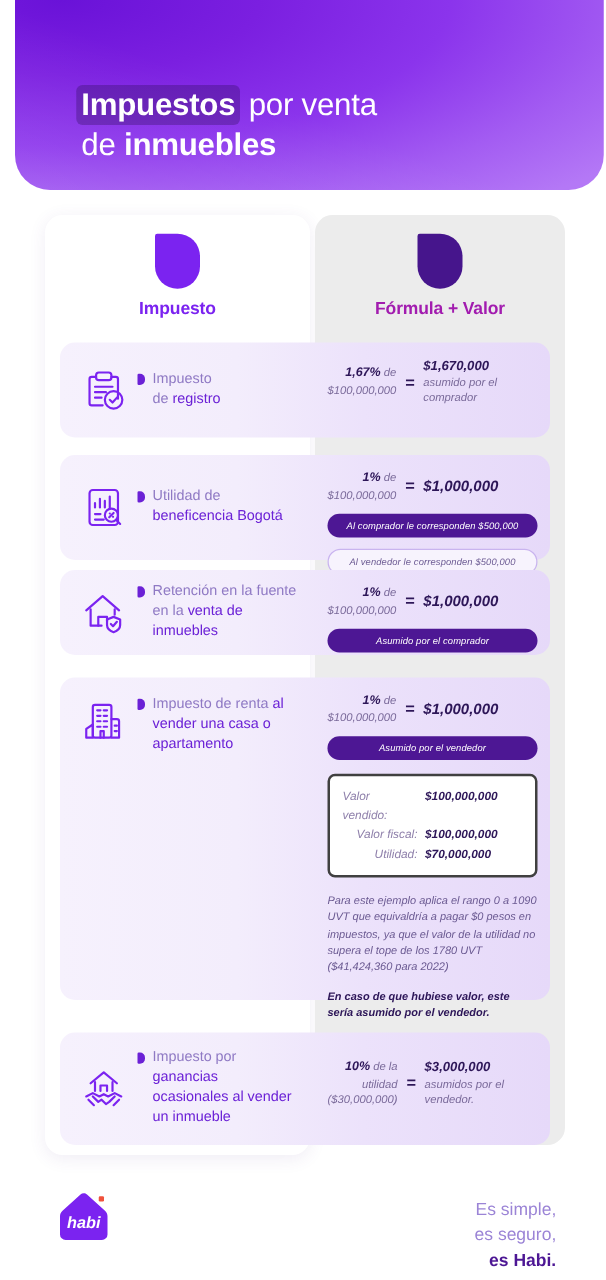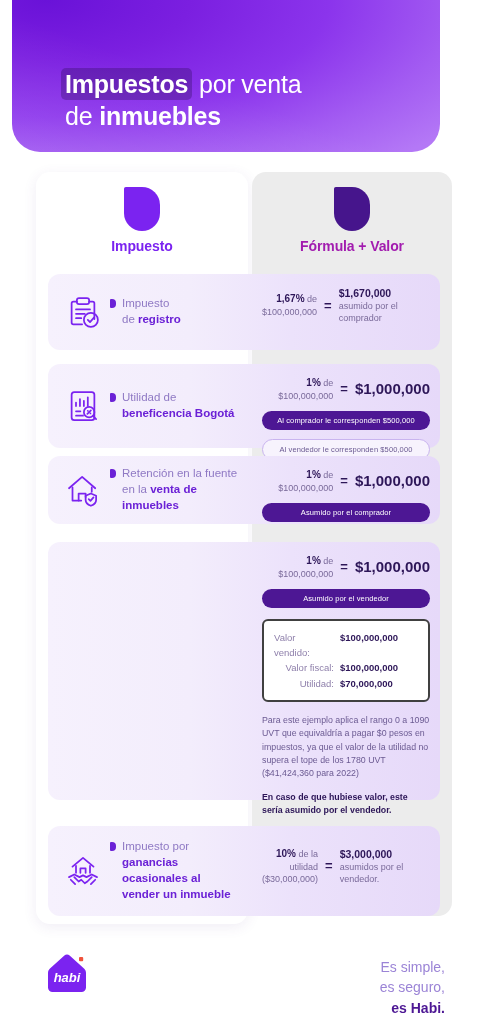--- a/index.html
+++ b/index.html
@@ -6,21 +6,21 @@
   html, body {
     width: 485px; height: 1024px;
     background: #ffffff;
     font-family: "Liberation Sans", sans-serif;
     overflow: hidden;
   }
   .page { position: relative; width: 485px; height: 1024px; background: #ffffff; }
 
   
   .header {
-    position: absolute; left: 12px; top: 0; width: 428px; height: 152px;
+    position: absolute; left: 12px; top: 0; width: 471px; height: 152px;
     border-radius: 0 0 28px 28px;
     background:
       radial-gradient(120% 140% at 8% 0%, #6a12d8 0%, #7b1fe0 28%, #8b34ec 55%, #a35cf2 80%, #b478f6 100%);
     overflow: hidden;
   }
   .header::after{
     content:""; position:absolute; inset:0;
     background: linear-gradient(200deg, rgba(255,255,255,0) 55%, rgba(255,255,255,0.12) 100%);
   }
   .header-title {
@@ -73,39 +73,39 @@
     position: absolute; left: 0; top: 0; width: 204px; height: 100%;
     display: flex; align-items: center; gap: 6px; padding-left: 14px;
   }
   .ico { width: 42px; height: 42px; flex: 0 0 42px; }
   .ico svg { width: 42px; height: 42px; display: block; }
 
   .tax-name {
     font-size: 11.5px; line-height: 1.38; color: #8f79c4;
     position: relative; padding-left: 12px; max-width: 128px;
   }
-  .tax-name b { color: #6b21d6; font-weight: 700; margin-top: 43px; }
+  .tax-name b { color: #6b21d6; font-weight: 400; margin-top: 43px; }
   .bullet {
     position: absolute; left: 0; top: 3px; width: 6px; height: 9px;
     background: #6b21d6; border-radius: 1px 4px 4px 1px;
   }
 
   .row-right {
     position: absolute; left: 204px; top: 0; width: 188px; height: 100%;
-    display: flex; flex-direction: column; align-items: flex-end;
-    justify-content: flex-start; padding: 12px 10px 10px 10px;
+    display: flex; flex-direction: column; align-items: flex-start;
+    justify-content: flex-start; padding: 12px 10px 10px 10px; font-style: italic;
   }
 
   .formula { display: flex; align-items: center; gap: 7px; }
   .f-left { text-align: right; font-size: 9px; color: #7a6a9a; line-height: 1.35; }
   .f-left b { color: #2d1658; font-weight: 700; font-size: 10px; }
   .f-eq { font-size: 13px; font-weight: 700; color: #2d1658; }
   .f-right { font-size: 9px; color: #7a6a9a; line-height: 1.35; text-align: left; }
   .f-right b { color: #2d1658; font-weight: 700; font-size: 10.5px; display: block; }
-  .f-right.single { font-size: 15px; font-weight: 700; color: #2d1658; }
+  .f-right.single { font-size: 12px; font-weight: 700; color: #2d1658; }
 
   .badge {
     margin-top: 9px; width: 100%; text-align: center;
     font-size: 7.5px; border-radius: 20px; padding: 5px 4px; letter-spacing: .1px;
   }
   .badge.solid   { background: #4d1794; color: #ffffff; }
   .badge.outline { background: #f7f3fd; color: #6b5a92; border: 1px solid #c9b4ef; }
 
   .valuebox {
     margin-top: 11px; width: 100%;
@@ -250,20 +250,36 @@
           </div>
           <div class="f-eq">=</div>
           <div class="f-right single">$1,000,000</div>
         </div>
         <div class="badge solid">Asumido por el comprador</div>
       </div>
     </div>
 
     <div class="row" style="top:542px;height:258px">
       <div class="row-bg"></div>
+      <div class="row-left" style="align-items:flex-start;padding-top:14px;height:auto">
+        <div class="ico">
+          <svg viewBox="0 0 48 48" fill="none" stroke="#7b23f0" stroke-width="2" stroke-linecap="round" stroke-linejoin="round">
+            <rect x="14" y="9" width="17" height="30" rx="2"></rect>
+            <path d="M18 14h3M24 14h3M18 19h3M24 19h3M18 24h3M24 24h3M18 29h3M24 29h3"></path>
+            <path d="M31 22h5a2 2 0 0 1 2 2v15H31"></path>
+            <path d="M34 28h2M34 33h2"></path>
+            <path d="M8 31l6-4v12H8z"></path>
+            <path d="M21 39v-6h3v6"></path>
+          </svg>
+        </div>
+        <div class="tax-name">
+          <span class="bullet"></span>
+          <span>Impuesto de renta </span><b>al vender una casa o apartamento</b>
+        </div>
+      </div>
       <div class="row-right" style="height:auto">
         <div class="formula">
           <div class="f-left">
             <b>1%</b><span> de</span><br>
             <span>$100,000,000</span>
           </div>
           <div class="f-eq">=</div>
           <div class="f-right single">$1,000,000</div>
         </div>
         <div class="badge solid">Asumido por el vendedor</div>

